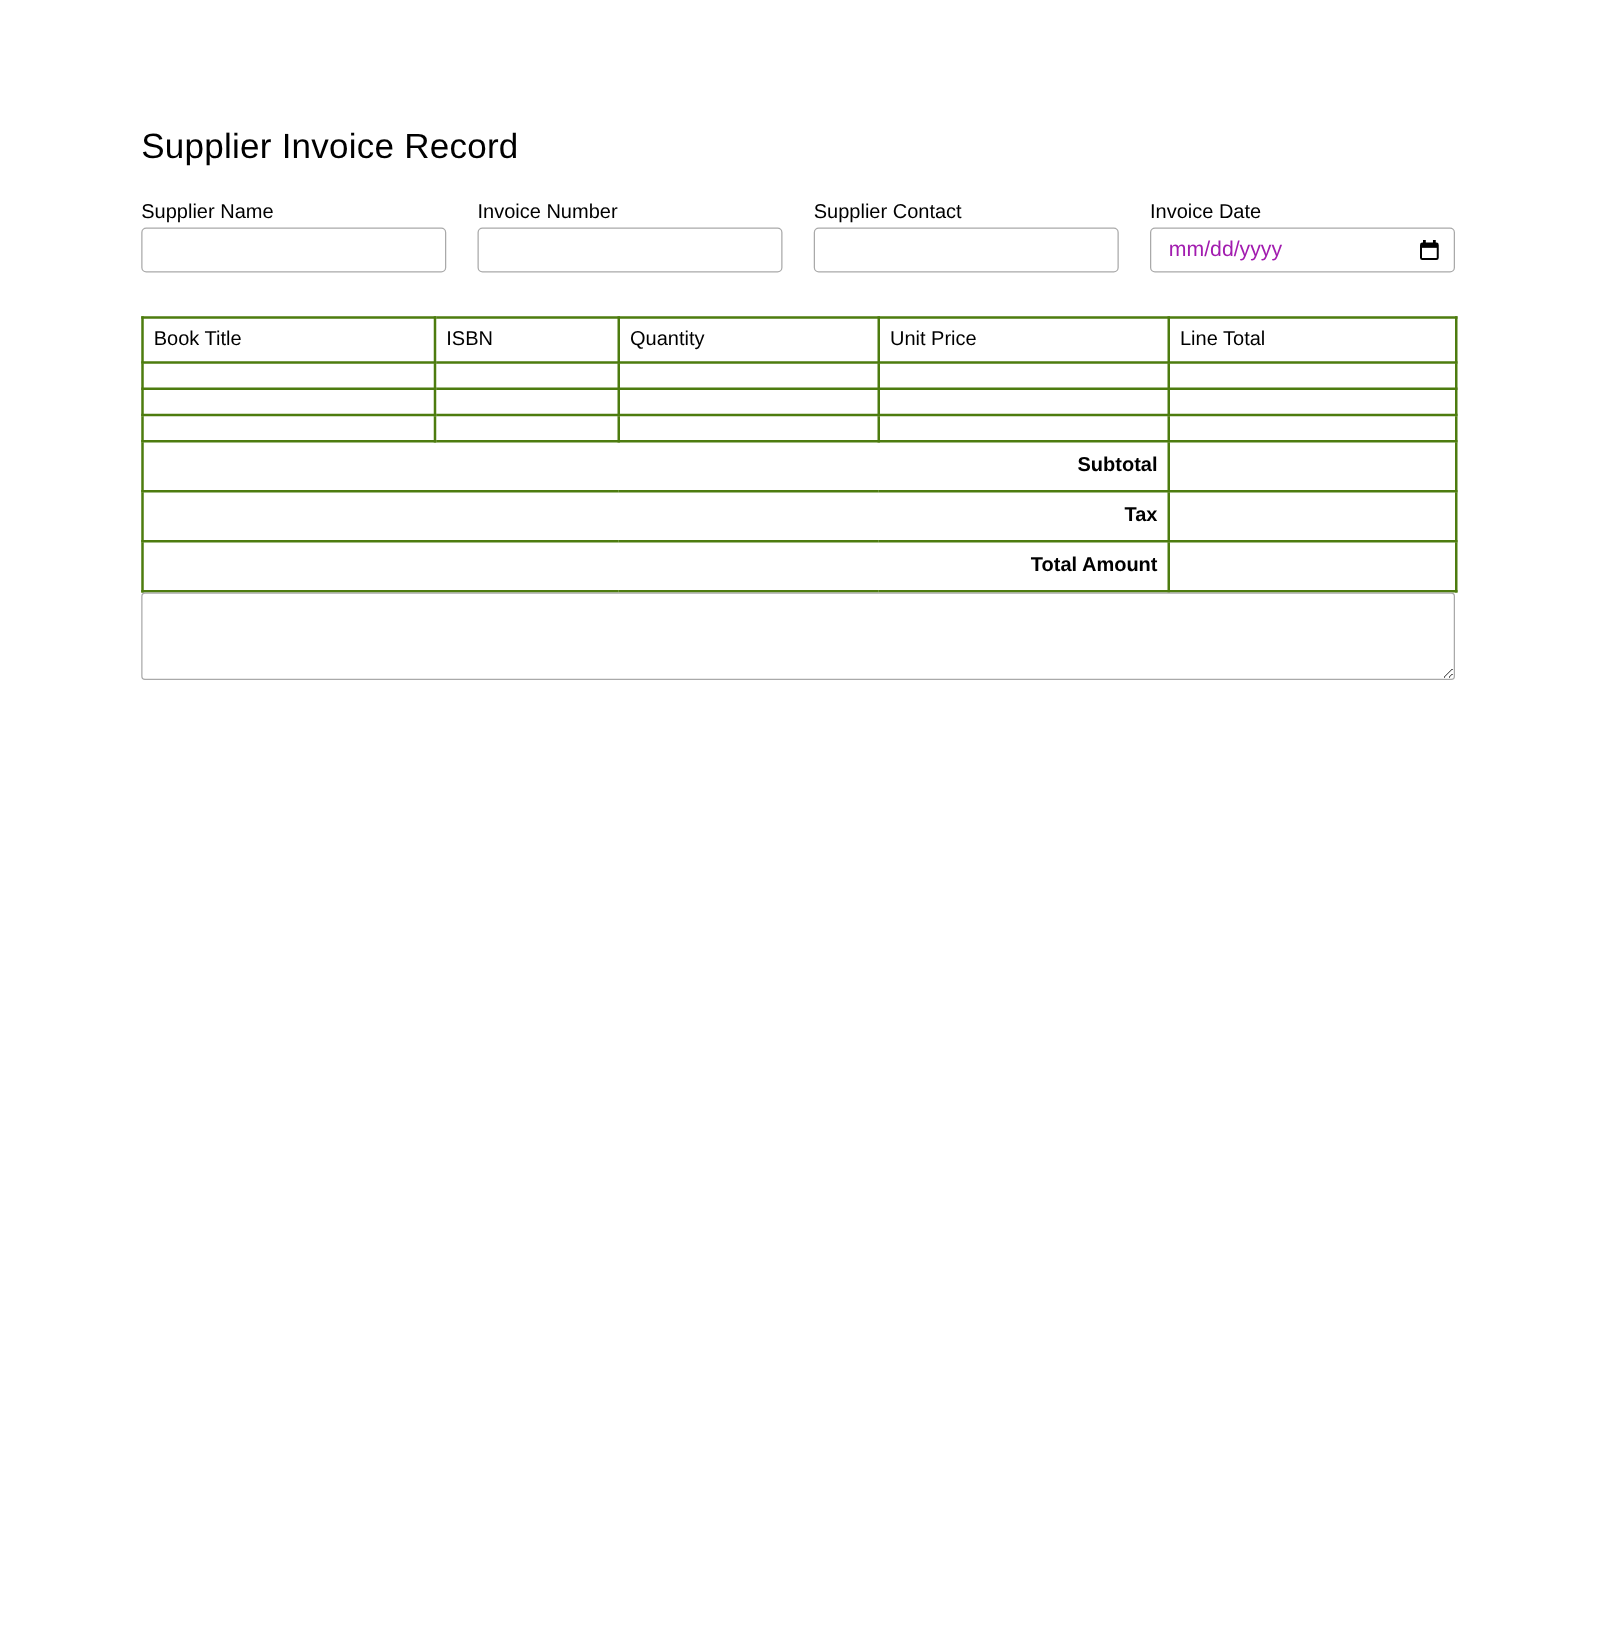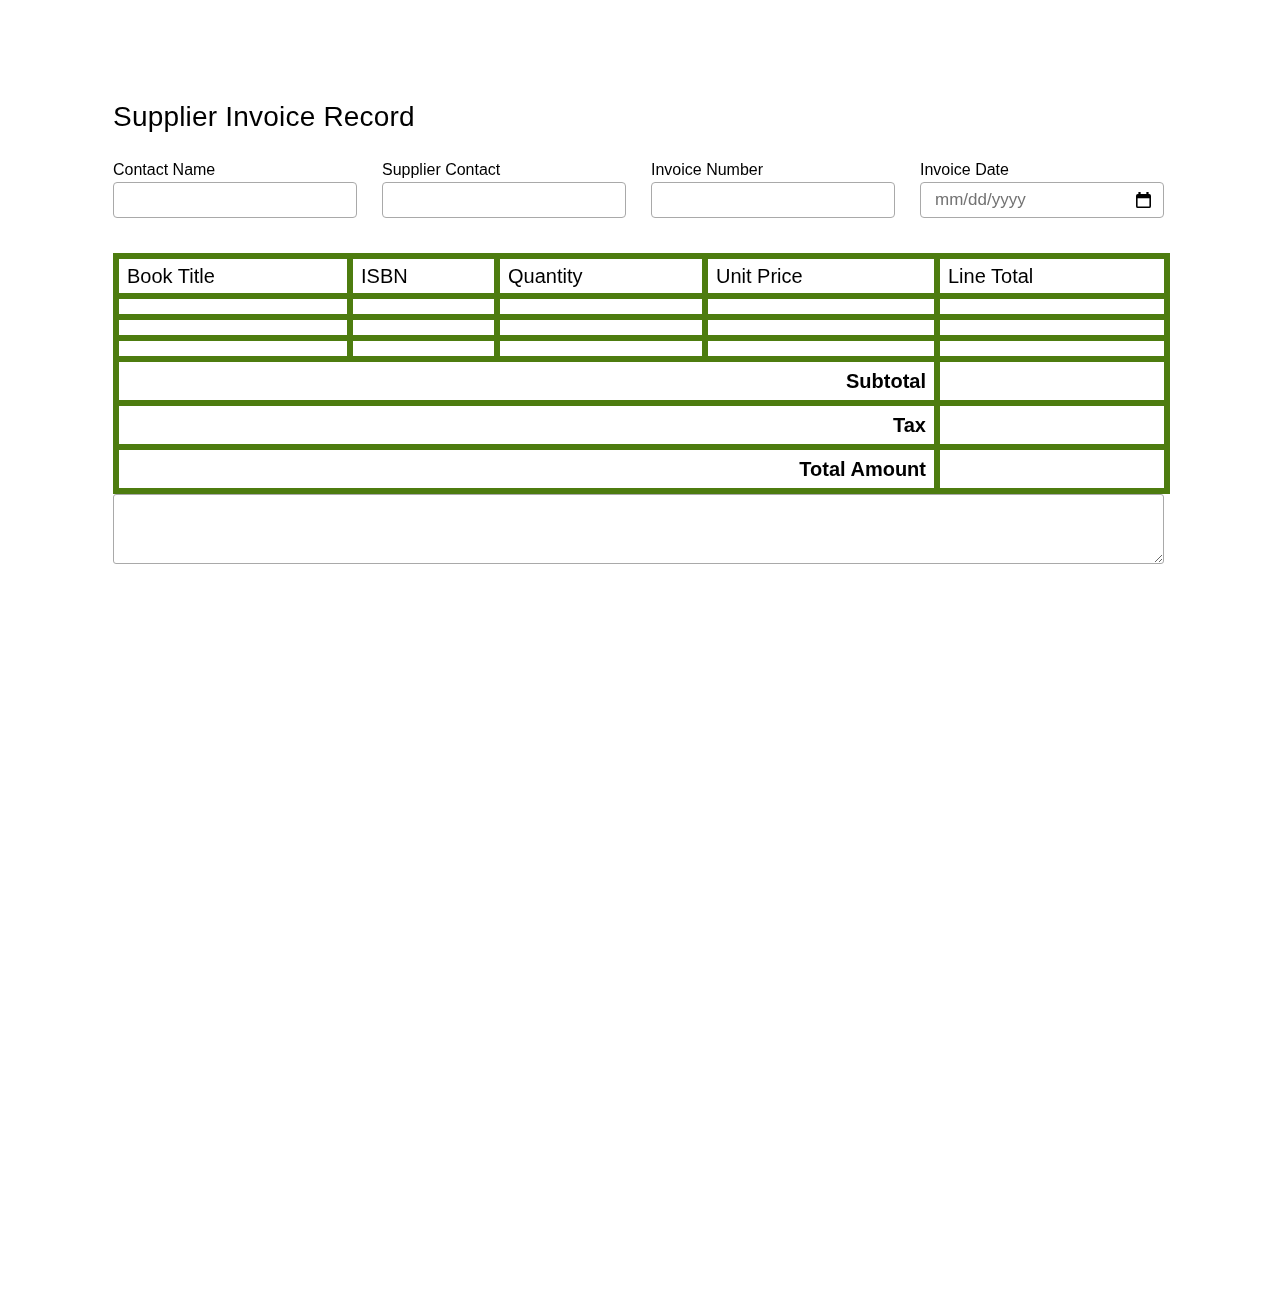--- a/index.html
+++ b/index.html
@@ -56,37 +56,37 @@
     border-radius: 4px;
     padding: 0 11px 0 14px;
     background: #fff;
     display: flex;
     align-items: center;
     justify-content: space-between;
     cursor: default;
   }
   .date-text {
     font-size: 17px;
-    color: #737373;
+    color: #a21caf;
   }
   .cal-icon {
     width: 17px;
     height: 17px;
     display: block;
   }
   table.invoice-table {
     border-collapse: collapse;
     table-layout: fixed;
     width: 1051px;
     margin-top: 35px;
   }
   .invoice-table th,
   .invoice-table td {
-    border: 6px solid #4d7c0f;
-    font-size: 20px;
+    border: 2px solid #4d7c0f;
+    font-size: 16px;
   }
   .invoice-table thead th {
     font-weight: 400;
     text-align: left;
     padding: 8px 8px;
     line-height: 18px;
   }
   .invoice-table tbody tr.empty-row td {
     height: 21px;
     padding: 0;
@@ -123,31 +123,31 @@
 <body>
 
 <div class="page">
   <div class="container">
 
     <h1 class="title">Supplier Invoice Record</h1>
 
     <div class="fields-grid">
 
       <div class="field">
-        <label class="field-label">Contact Name</label>
+        <label class="field-label">Supplier Name</label>
         <input class="text-input" type="text" value="" style="">
       </div>
 
       <div class="field">
+        <label class="field-label">Invoice Number</label>
+        <input class="text-input" type="text" value="" style="">
+      </div>
+
+      <div class="field">
         <label class="field-label">Supplier Contact</label>
-        <input class="text-input" type="text" value="" style="">
-      </div>
-
-      <div class="field">
-        <label class="field-label">Invoice Number</label>
         <input class="text-input" type="text" value="" style="">
       </div>
 
       <div class="field">
         <label class="field-label">Invoice Date</label>
         <div class="date-input">
           <span class="date-text">mm/dd/yyyy</span>
           <svg class="cal-icon" viewBox="0 0 16 16">
             <rect x="3.2" y="0" width="2.1" height="3.5" fill="#000"></rect>
             <rect x="10.7" y="0" width="2.1" height="3.5" fill="#000"></rect>

